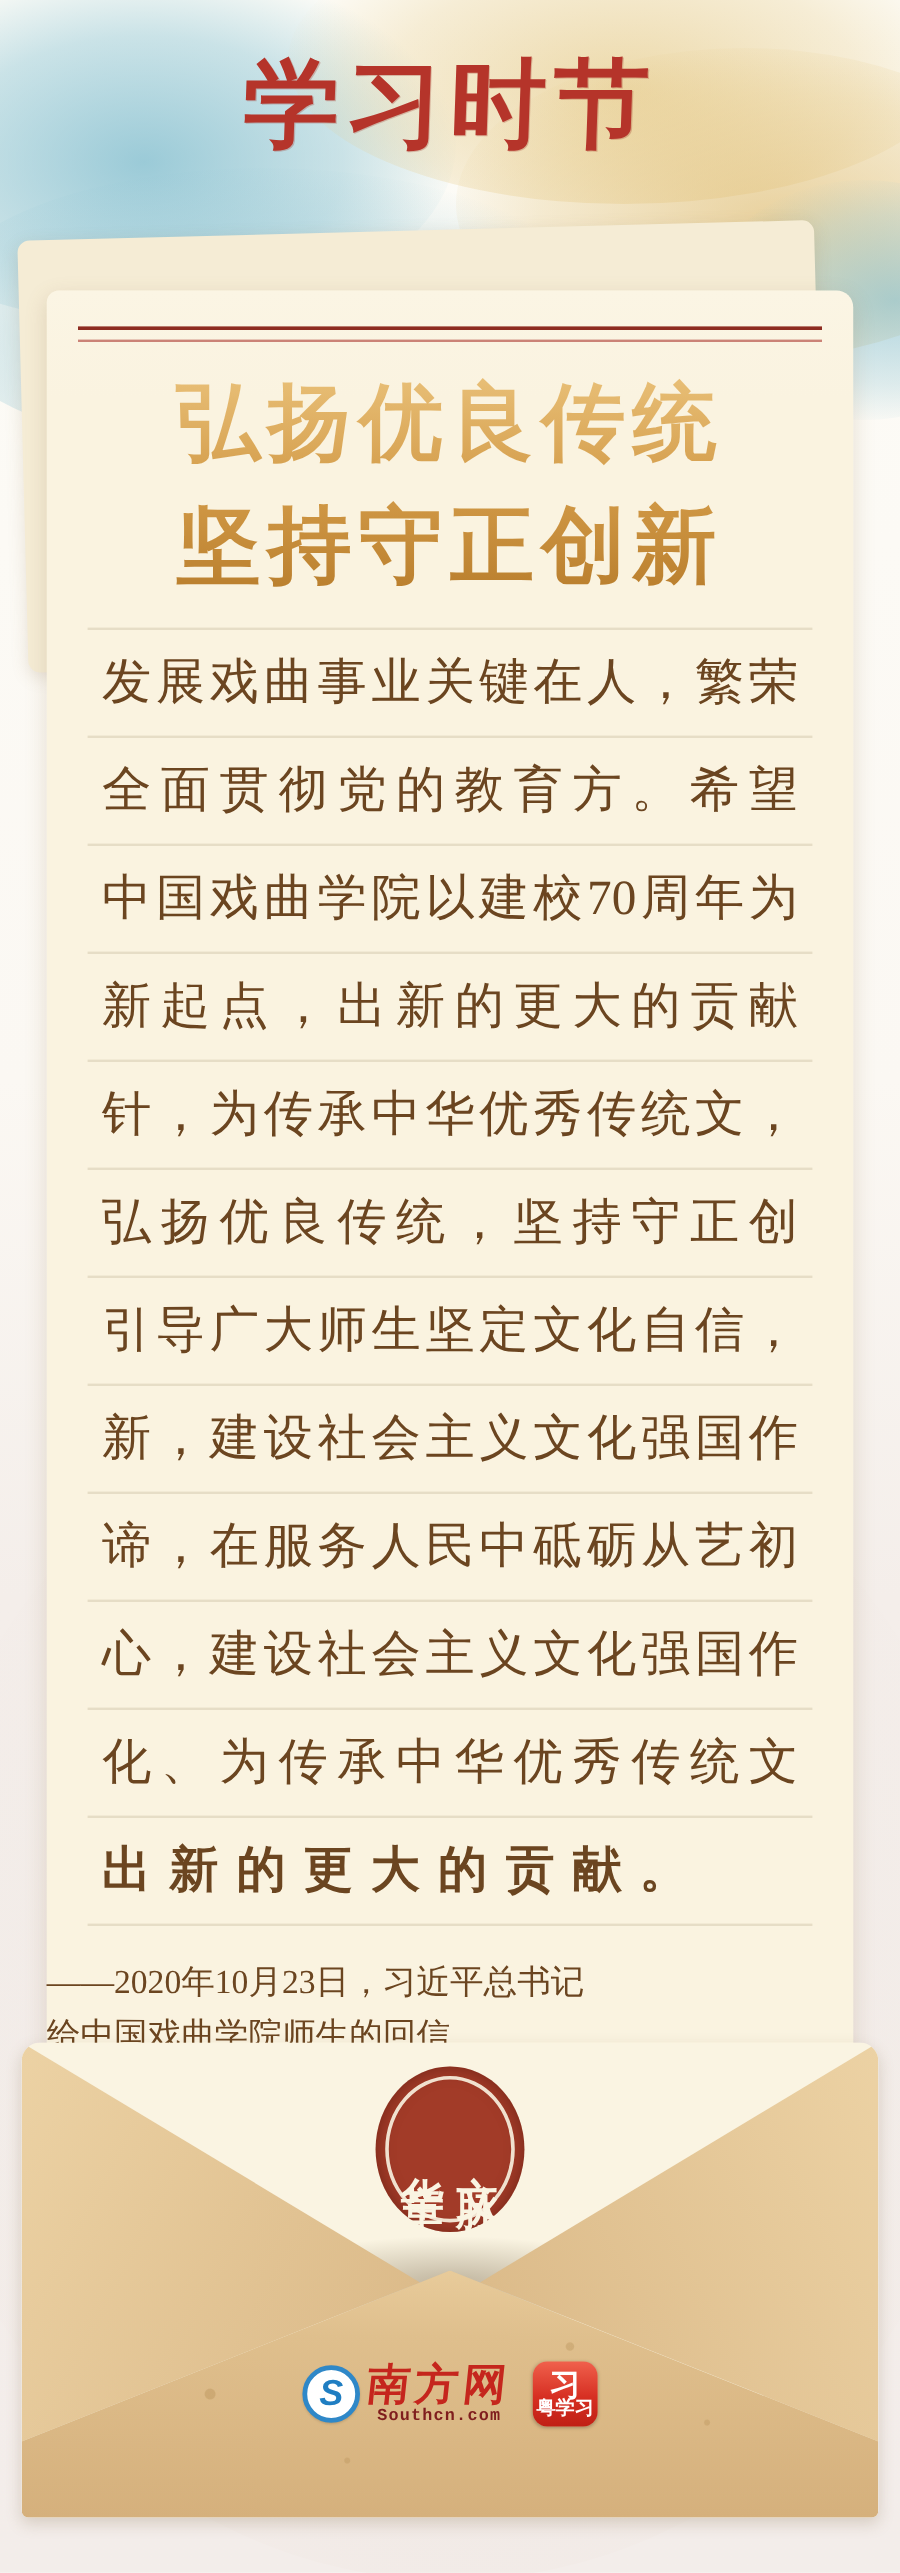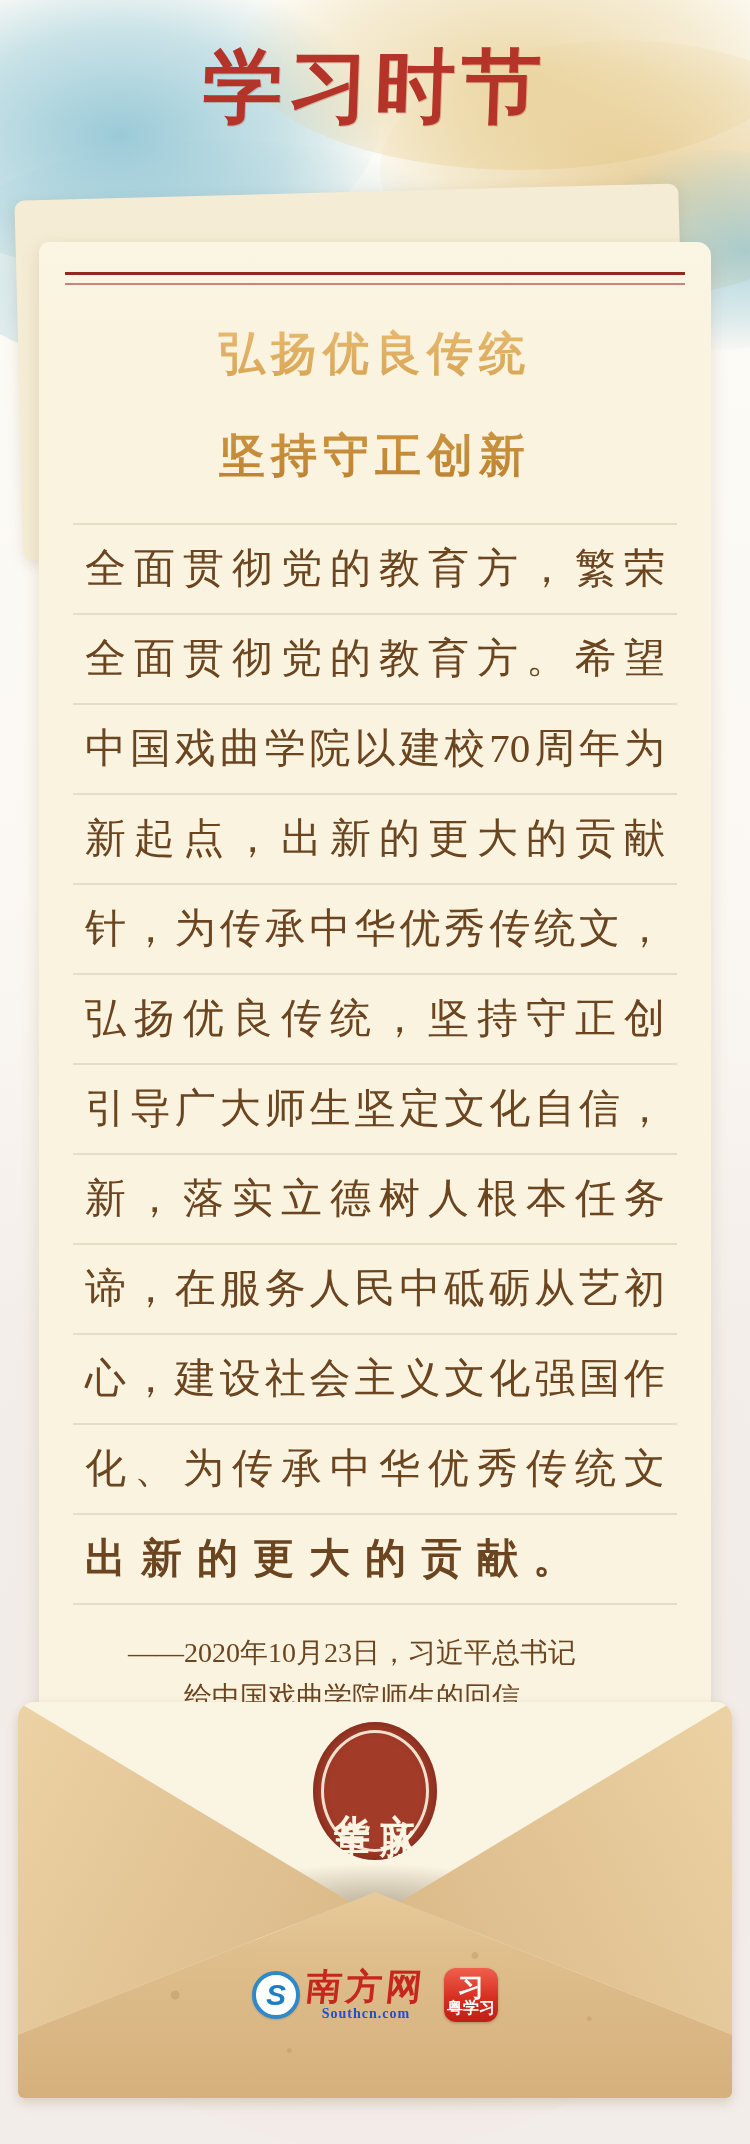--- a/index.html
+++ b/index.html
@@ -29,29 +29,29 @@
   
   .paper-back{position:absolute;left:19px;top:192px;width:664px;height:360px;
     background:#f5ecd5;border-radius:10px;transform:rotate(-1.5deg);
     box-shadow:0 4px 14px rgba(140,110,70,.18);}
   .paper{position:absolute;left:39px;top:242px;width:672px;height:1495px;
     background:linear-gradient(180deg,#fbf5e4 0%,#faf3e0 6%,#faf3e0 100%);
     border-radius:10px 14px 0 0;box-shadow:0 6px 18px rgba(140,110,70,.20);}
   .redline-dark{height:3px;background:#8d2b20;margin:30px 26px 0 26px;}
   .redline-light{height:2px;background:#cb8377;margin:8px 26px 0 26px;}
   .title{margin-top:18px;text-align:center;font-weight:900;
-    font-size:46px;line-height:102px;letter-spacing:6px;
+    font-size:70px;line-height:102px;letter-spacing:6px;
     background:linear-gradient(180deg,#e9c078 4%,#d29a47 52%,#b87d2c 96%);
     -webkit-background-clip:text;background-clip:text;color:transparent;font-family:Liberation Serif, serif;}
   .body-lines{margin:16px 34px 0 34px;}
   .body-row{height:88px;border-top:2px solid #e6ddc6;display:block;
     font-size:41px;line-height:86px;color:#6b4520;
     text-align:justify;text-align-last:justify;padding:0 12px;}
   .body-row.last{border-bottom:2px solid #e6ddc6;text-align-last:left;letter-spacing:15px;font-weight:bold;}
-  .attribution{margin-top:26px;padding-right:46px;text-align:center;
+  .attribution{margin-top:26px;padding-right:46px;text-align:left;
     font-size:28px;line-height:44px;color:#6b4520;}
   
   .envelope{position:absolute;left:18px;top:1702px;width:714px;height:396px;
     border-radius:16px 16px 6px 6px;overflow:hidden;
     box-shadow:0 5px 12px rgba(120,95,60,.22);}
   .env-inner{position:absolute;inset:0;background:#faf4e2;}
   .env-vshadow{position:absolute;left:25%;top:40%;width:50%;height:18%;
     background:radial-gradient(ellipse at 50% 60%,rgba(95,75,45,.38) 0%,rgba(95,75,45,0) 65%);}
   .flap{position:absolute;inset:0;}
   .flap-left{clip-path:polygon(0 0,46.5% 50.5%,0 84%);
@@ -80,22 +80,22 @@
   
   .logos{position:absolute;left:0;top:266px;width:100%;display:flex;
     align-items:center;justify-content:center;gap:18px;}
   .southern{display:flex;align-items:center;gap:6px;}
   .s-badge{width:48px;height:48px;border-radius:50%;background:#ffffff;
     border:4px solid #2f88c8;box-sizing:border-box;display:flex;align-items:center;justify-content:center;
     font-family:"Liberation Sans","DejaVu Sans",sans-serif;font-weight:900;font-size:30px;color:#1f7ec2;
     font-style:italic;box-shadow:0 1px 2px rgba(0,0,0,.15);}
   .s-text{display:flex;flex-direction:column;align-items:center;line-height:1;}
   .s-name{font-size:36px;font-weight:900;color:#c5261d;letter-spacing:4px;transform:skewX(-6deg);}
-  .s-domain{font-family:Liberation Serif, serif;font-size:14px;font-weight:700;
-    color:#1d4ed8;letter-spacing:1px;margin-top:2px;}
+  .s-domain{font-family:Liberation Mono, monospace;font-size:14px;font-weight:700;
+    color:#7f1d1d;letter-spacing:1px;margin-top:2px;}
   .yx-icon{width:54px;height:54px;border-radius:12px;
     background:linear-gradient(180deg,#f0604c 0%,#d62f22 55%,#c01f15 100%);
     display:flex;flex-direction:column;align-items:center;justify-content:center;
     box-shadow:0 1px 3px rgba(0,0,0,.25);}
   .yx-glyph{font-size:26px;line-height:26px;color:#ffffff;font-weight:900;}
   .yx-label{font-size:16px;line-height:14px;color:#ffffff;font-weight:700;
     font-family:"Liberation Sans","DejaVu Sans",sans-serif;}
 </style>
 </head>
 <body>
@@ -111,28 +111,28 @@
 
 <div class="paper-back"></div>
 <div class="paper">
   <div class="redline-dark"></div>
   <div class="redline-light"></div>
   <div class="title">
     <div>弘扬优良传统</div>
     <div>坚持守正创新</div>
   </div>
   <div class="body-lines">
-    <div class="body-row">全面贯彻党的教育方，繁荣</div>
+    <div class="body-row">发展戏曲事业关键在人，繁荣</div>
     <div class="body-row">全面贯彻党的教育方。希望</div>
     <div class="body-row">中国戏曲学院以建校70周年为</div>
     <div class="body-row">新起点，出新的更大的贡献</div>
     <div class="body-row">针，为传承中华优秀传统文，</div>
     <div class="body-row">弘扬优良传统，坚持守正创</div>
     <div class="body-row">引导广大师生坚定文化自信，</div>
-    <div class="body-row">新，落实立德树人根本任务</div>
+    <div class="body-row">新，建设社会主义文化强国作</div>
     <div class="body-row">谛，在服务人民中砥砺从艺初</div>
     <div class="body-row">心，建设社会主义文化强国作</div>
     <div class="body-row">化、为传承中华优秀传统文</div>
     <div class="body-row last">出新的更大的贡献。</div>
   </div>
   <div class="attribution">
     <div>——2020年10月23日，习近平总书记</div>
     <div>给中国戏曲学院师生的回信</div>
   </div>
 </div>

